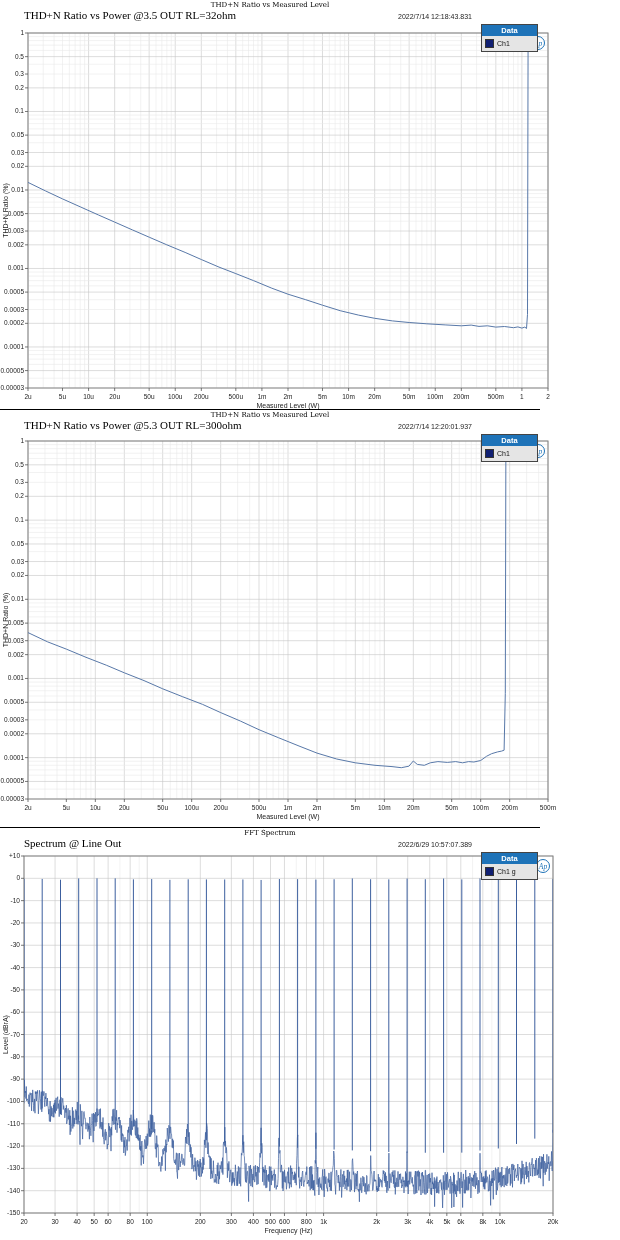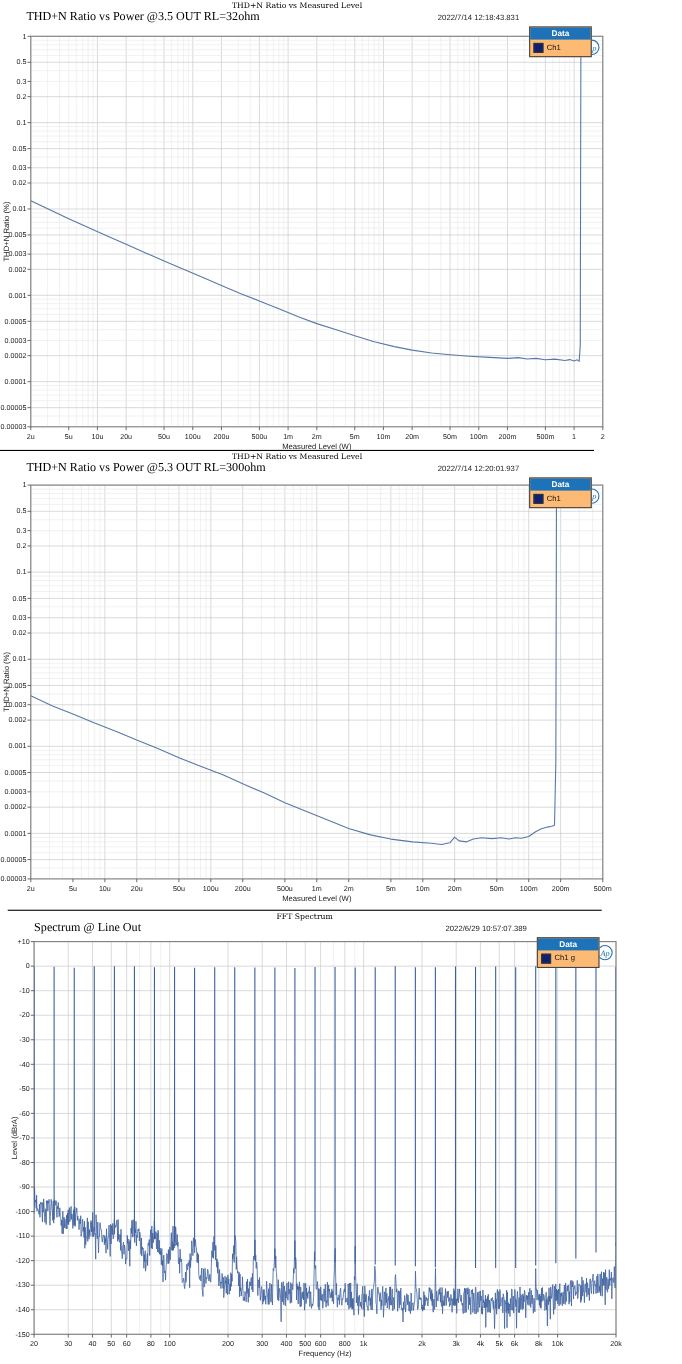--- a/index.html
+++ b/index.html
@@ -1,28 +1,28 @@
 <!DOCTYPE html>
 <html><head>
 <meta charset="utf-8">
 <style>
   html,body{margin:0;padding:0;background:#ffffff;}
   #page{position:relative;width:620px;height:1240px;background:#fff;
         font-family:"Liberation Sans",sans-serif;overflow:hidden;}
   .panel{position:relative;width:540px;background:#fff;box-sizing:border-box;}
   #p0{height:409px;}
   #p1{height:418px;border-top:1px solid #000;}
-  #p2{height:413px;border-top:1px solid #000;margin-left:7px;}
+  #p2{height:413px;border-top:1px solid #000;}
   .plot-svg{position:absolute;left:0;top:0;}
   .center-title{position:absolute;top:1px;left:0;width:100%;text-align:center;
         font-family:"DejaVu Serif",serif;font-size:7px;color:#000;white-space:nowrap;}
   .left-title{position:absolute;top:9px;left:24px;
         font-family:"Liberation Serif",serif;font-size:11px;color:#000;white-space:nowrap;}
   .timestamp{position:absolute;top:13px;right:68px;font-size:7px;color:#222;white-space:nowrap;}
-  .legend{position:absolute;right:2px;top:24px;width:55px;border:1px solid #444;background:#fdba74;}
+  .legend{position:absolute;right:2px;top:24px;width:55px;border:1px solid #444;background:#e5e5e5;}
   .legend-header{height:11px;line-height:11px;text-align:center;background:#1e73b8;
         color:#fff;font-size:7.5px;font-weight:bold;}
   .legend-row{display:flex;align-items:center;gap:3px;padding:3px 3px;}
   .legend-swatch{width:7px;height:7px;background:#101f72;border:0.5px solid #333;flex:0 0 auto;}
   .legend-label{font-size:7px;color:#111;white-space:nowrap;}
   .ap-logo{position:absolute;width:12px;height:12px;border:1.5px solid #1e73b8;border-radius:50%;
         color:#1e73b8;font-family:"Liberation Serif",serif;font-style:italic;font-weight:normal;
         font-size:7.5px;display:flex;align-items:center;justify-content:center;background:#fff;}
   #p0 .ap-logo{left:531px;top:36px;}
   #p1 .ap-logo{left:531px;top:34px;}

